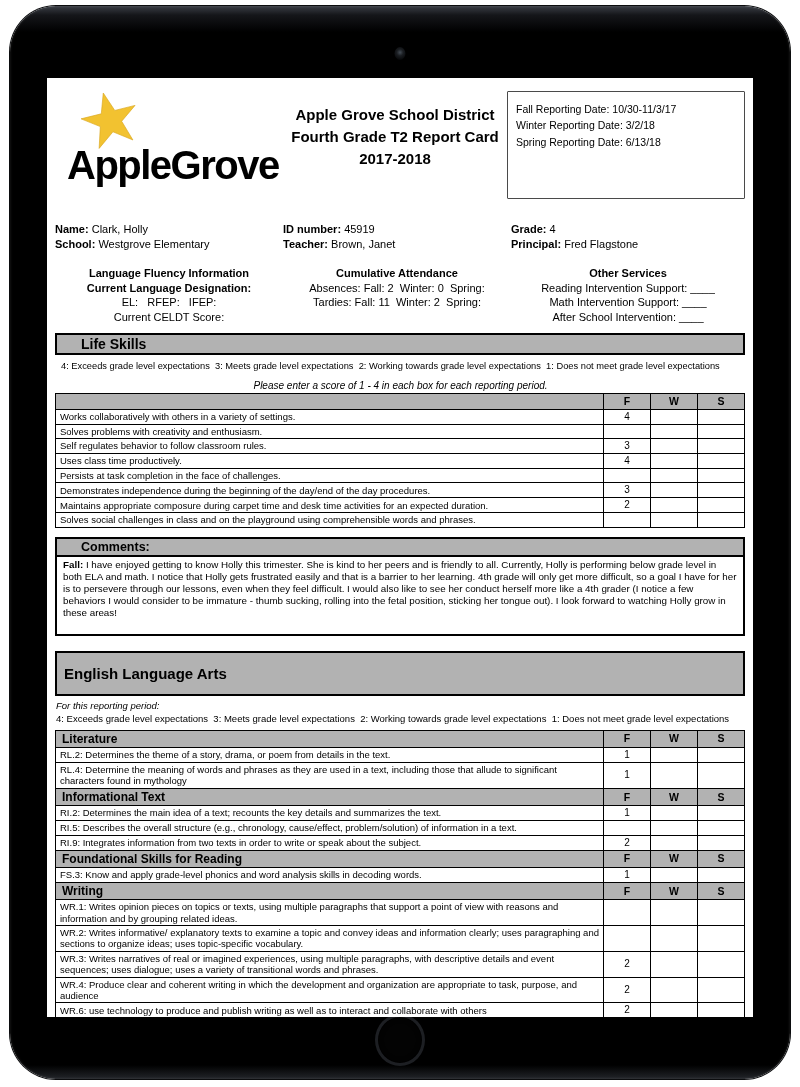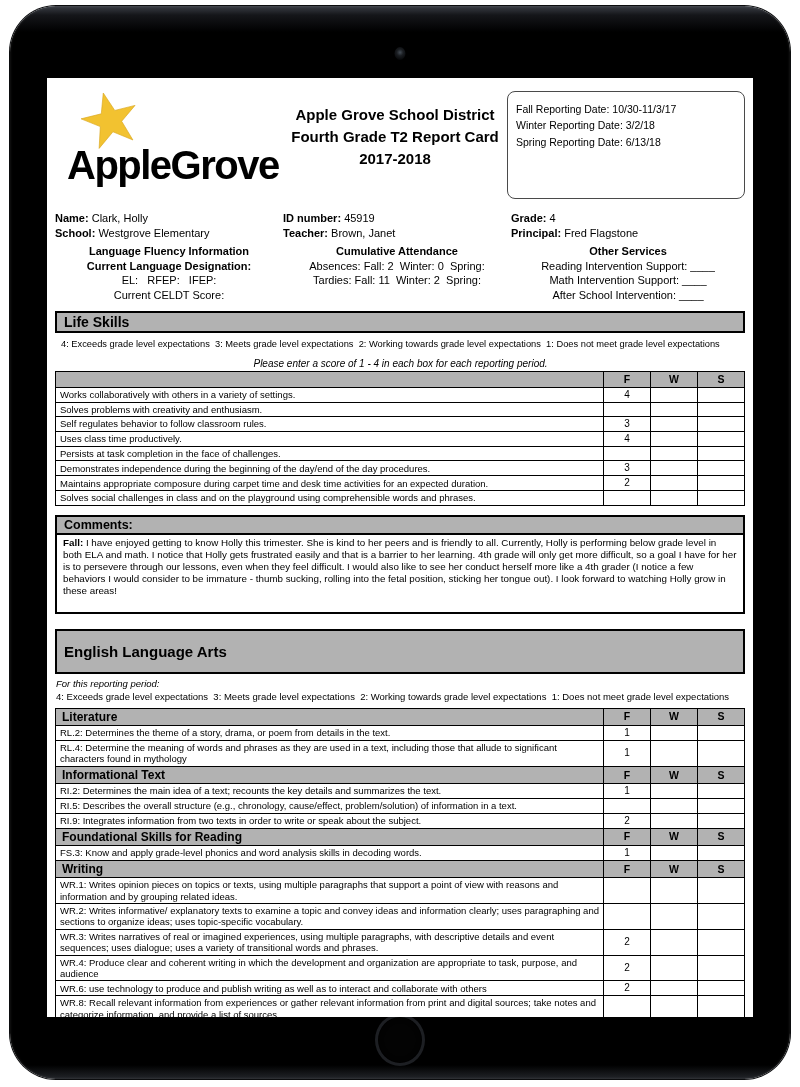--- a/index.html
+++ b/index.html
@@ -13,31 +13,31 @@
   .screen{position:absolute;left:37px;top:72px;width:706px;height:939px;background:#fff;overflow:hidden;}
 
   .doc{font-family:"Liberation Sans",sans-serif;color:#000;padding:10px 8px 0 8px;}
 
   
   .hdr{display:flex;align-items:flex-start;}
   .logo{width:228px;position:relative;height:104px;flex:none;}
   .logo-star{position:absolute;left:26px;top:2px;width:58px;height:60px;transform:rotate(-14deg);}
   .logo-text{position:absolute;left:12px;bottom:4px;font-size:40px;font-weight:bold;letter-spacing:-1.5px;white-space:nowrap;}
   .title{flex:1;text-align:center;font-weight:bold;font-size:15px;line-height:1.45;padding-top:16px;}
-  .datebox{flex:none;width:220px;border:1px solid #4a4a4a;border-radius:8px;margin-top:3px;height:88px;padding:9px 8px;font-size:10.5px;line-height:1.55;}
+  .datebox{flex:none;width:220px;border:1px solid #4a4a4a;border-radius:1px;margin-top:3px;height:88px;padding:9px 8px;font-size:10.5px;line-height:1.55;}
 
   
   .info{display:grid;grid-template-columns:228px 228px 1fr;font-size:11px;line-height:1.32;margin-top:8px;}
-  .info .grp{margin-top:4px;}
+  .info .grp{margin-top:15px;}
   .info2{margin-top:13px;text-align:center;}
   .b{font-weight:bold;}
   .pre{white-space:pre-wrap;}
 
   
-  .bar{background:#b2b2b2;border:2px solid #000;font-weight:bold;font-size:14px;padding:1px 7px;margin-top:9px;}
+  .bar{background:#b2b2b2;border:2px solid #000;font-weight:bold;font-size:14px;padding:1px 24px;margin-top:9px;}
   .bar.big{font-size:15px;padding:12px 7px;margin-top:15px;}
   .bar.cmt{font-size:12.5px;border-bottom-width:1px;}
   .legend{font-size:9.3px;margin:6px 0 0 6px;}
   .instr{font-style:italic;font-size:10px;margin:9px 0 2px 1px;text-align:center;}
   .period{font-style:italic;font-size:9.5px;margin:4px 0 1px 1px;}
   .legend2{font-size:9.5px;margin:2px 0 6px 1px;}
 
   
   table{width:100%;border-collapse:collapse;table-layout:fixed;}
   td{border:1px solid #000;font-size:9.5px;padding:1px 4px;line-height:1.2;vertical-align:middle;word-wrap:break-word;}

